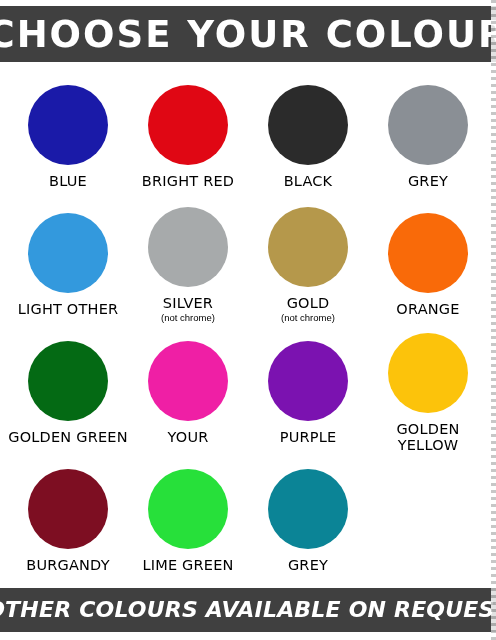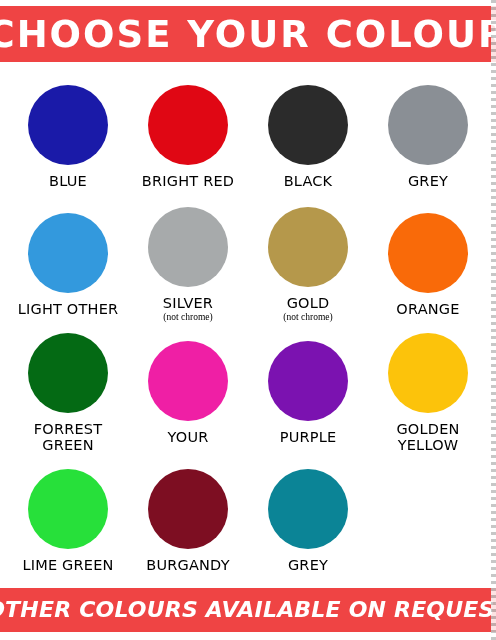--- a/index.html
+++ b/index.html
@@ -17,21 +17,21 @@
     position: relative;
     width: 496px;
     height: 640px;
     background: #ffffff;
     box-sizing: border-box;
   }
   .banner {
     position: absolute;
     left: 0;
     width: 496px;
-    background: #ef4444;
+    background: #404040;
     display: flex;
     align-items: center;
     justify-content: center;
     overflow: hidden;
   }
   .banner-top {
     top: 6px;
     height: 56px;
   }
   .banner-bottom {
@@ -91,21 +91,21 @@
     font-family: "DejaVu Sans", sans-serif;
     font-size: 14.5px;
     color: #000000;
     line-height: 1.08;
     letter-spacing: 0.2px;
     max-width: 120px;
   }
   .cell-sub {
     margin-top: 1px;
     text-align: center;
-    font-family: Liberation Serif, serif;
+    font-family: Liberation Sans, sans-serif;
     font-size: 9.5px;
     color: #000000;
     line-height: 1;
   }
   .edge-dots {
     position: absolute;
     top: 0;
     right: 0;
     width: 5px;
     height: 640px;
@@ -158,41 +158,41 @@
         <div class="swatch" style="background: rgb(181, 152, 75);"></div>
         <div class="cell-label">GOLD</div>
         <div class="cell-sub">(not chrome)</div>
       </div>
       <div class="cell">
         <div class="swatch" style="background: rgb(249, 106, 9);"></div>
         <div class="cell-label">ORANGE</div>
       </div>
       <div class="cell">
         <div class="swatch" style="background: rgb(4, 106, 20);"></div>
-        <div class="cell-label">FORREST GREEN</div>
+        <div class="cell-label">GOLDEN GREEN</div>
       </div>
       <div class="cell">
         <div class="swatch" style="background: rgb(239, 31, 165);"></div>
         <div class="cell-label">YOUR</div>
       </div>
       <div class="cell">
         <div class="swatch" style="background: rgb(123, 18, 176);"></div>
         <div class="cell-label">PURPLE</div>
       </div>
       <div class="cell">
         <div class="swatch" style="background: rgb(252, 195, 11);"></div>
         <div class="cell-label">GOLDEN YELLOW</div>
       </div>
       <div class="cell">
+        <div class="swatch" style="background: rgb(125, 14, 34);"></div>
+        <div class="cell-label">BURGANDY</div>
+      </div>
+      <div class="cell">
         <div class="swatch" style="background: rgb(39, 224, 58);"></div>
         <div class="cell-label">LIME GREEN</div>
-      </div>
-      <div class="cell">
-        <div class="swatch" style="background: rgb(125, 14, 34);"></div>
-        <div class="cell-label">BURGANDY</div>
       </div>
       <div class="cell">
         <div class="swatch" style="background: rgb(11, 132, 150);"></div>
         <div class="cell-label">GREY</div>
       </div>
     </div>
 
   <div class="banner banner-bottom">
     <div class="banner-text">OTHER COLOURS AVAILABLE ON REQUEST</div>
   </div>

